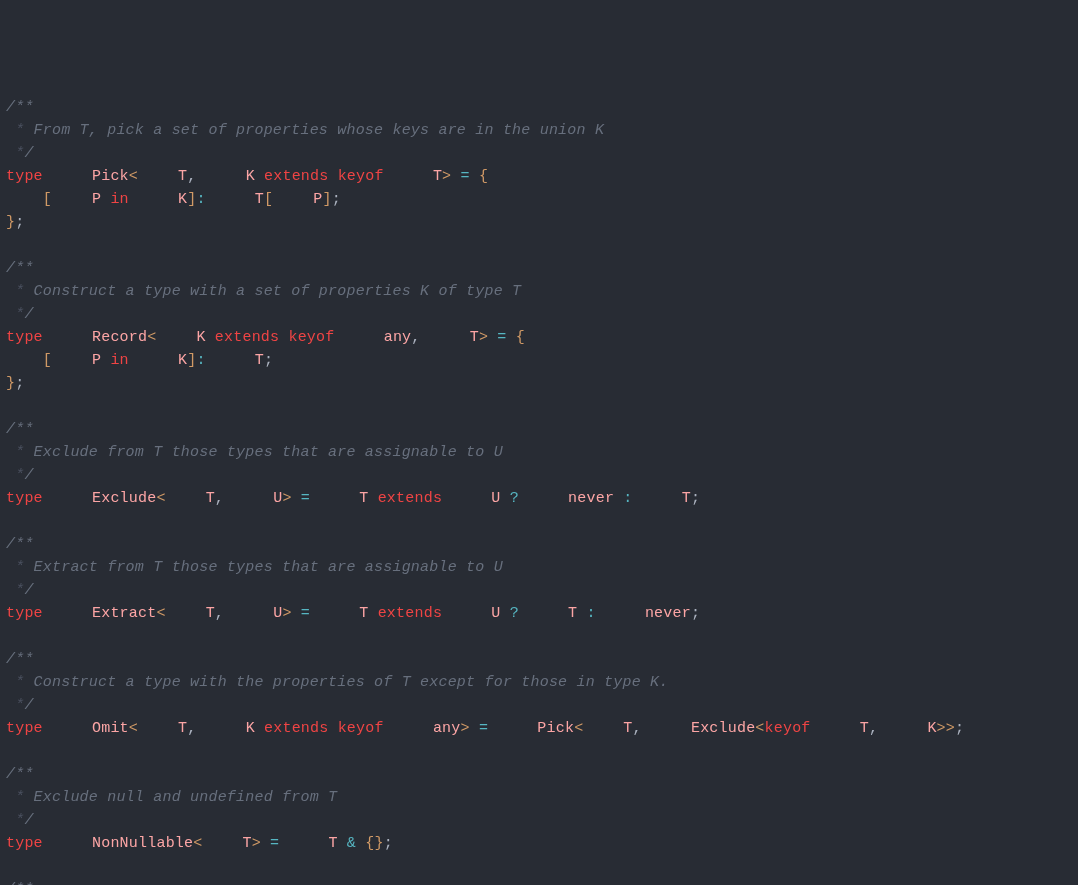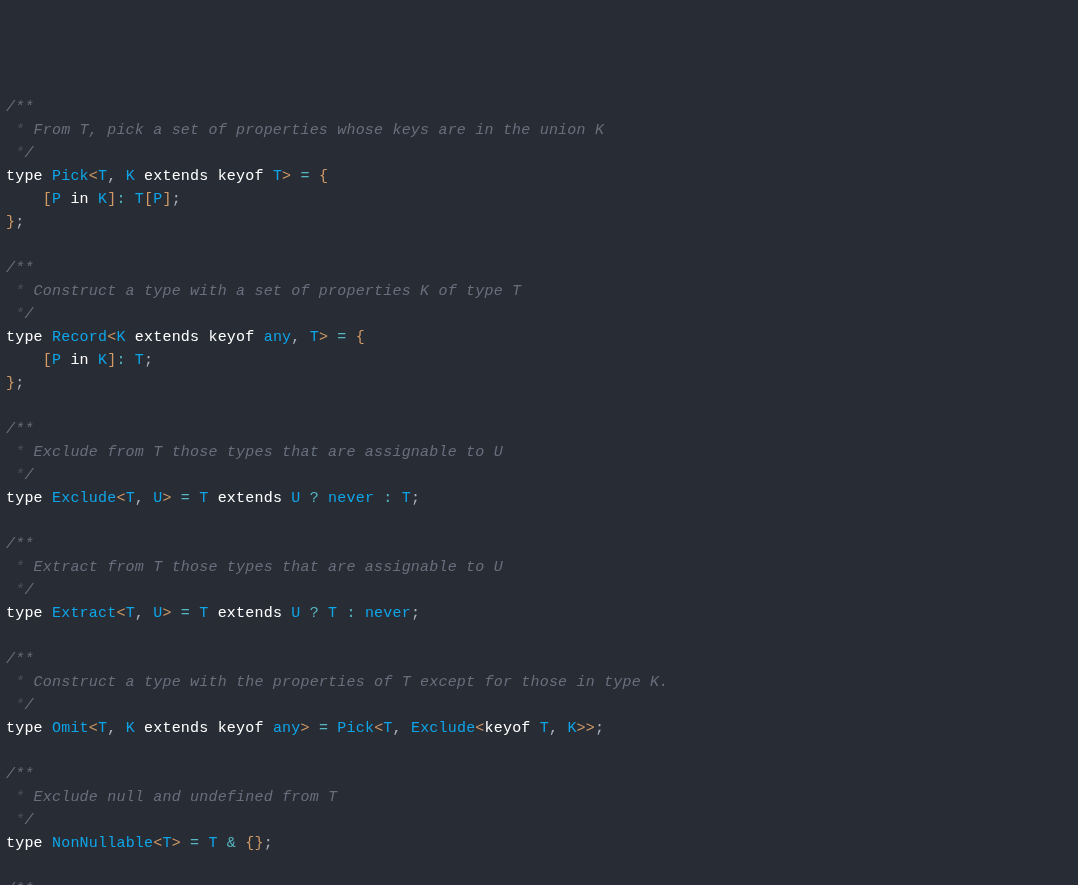--- a/index.html
+++ b/index.html
@@ -12,24 +12,24 @@
     letter-spacing: 0.2px;
     white-space: pre;
     color: #abb2bf;
     width: 1078px;
     box-sizing: border-box;
     overflow: hidden;
   }
   .line { position: relative; }
   .c  { color: #676f7d; font-style: italic; }      
   .cb { color: #4b5160; font-style: italic; }      
-  .kw { color: #ffffff; font-family: Liberation Mono, monospace; }                           
+  .kw { color: #ef4444; font-family: Liberation Mono, monospace; }                           
   .op { color: #56b6c2; }                           
   .br { color: #d19a66; }                           
-  .nm { color: #0ea5e9; }                           
+  .nm { color: #fca5a5; margin-left: 40px; }                           
   .pu { color: #abb2bf; }
 </style>
 </head>
 <body>
 
 
 
 <div id="editor"><div class="line"><span class="c">/**</span></div><div class="line"> <span class="cb">*</span><span class="c"> From T, pick a set of properties whose keys are in the union K</span></div><div class="line"> <span class="cb">*</span><span class="c">/</span></div><div class="line"><span class="kw">type</span><span class="pu"> </span><span class="nm">Pick</span><span class="br">&lt;</span><span class="nm">T</span><span class="pu">, </span><span class="nm">K</span><span class="pu"> </span><span class="kw">extends</span><span class="pu"> </span><span class="kw">keyof</span><span class="pu"> </span><span class="nm">T</span><span class="br">&gt;</span><span class="pu"> </span><span class="op">=</span><span class="pu"> </span><span class="br">{</span></div><div class="line"><span class="pu">    </span><span class="br">[</span><span class="nm">P</span><span class="pu"> </span><span class="kw">in</span><span class="pu"> </span><span class="nm">K</span><span class="br">]</span><span class="op">:</span><span class="pu"> </span><span class="nm">T</span><span class="br">[</span><span class="nm">P</span><span class="br">]</span><span class="pu">;</span></div><div class="line"><span class="br">}</span><span class="pu">;</span></div><div class="line"> </div><div class="line"><span class="c">/**</span></div><div class="line"> <span class="cb">*</span><span class="c"> Construct a type with a set of properties K of type T</span></div><div class="line"> <span class="cb">*</span><span class="c">/</span></div><div class="line"><span class="kw">type</span><span class="pu"> </span><span class="nm">Record</span><span class="br">&lt;</span><span class="nm">K</span><span class="pu"> </span><span class="kw">extends</span><span class="pu"> </span><span class="kw">keyof</span><span class="pu"> </span><span class="nm">any</span><span class="pu">, </span><span class="nm">T</span><span class="br">&gt;</span><span class="pu"> </span><span class="op">=</span><span class="pu"> </span><span class="br">{</span></div><div class="line"><span class="pu">    </span><span class="br">[</span><span class="nm">P</span><span class="pu"> </span><span class="kw">in</span><span class="pu"> </span><span class="nm">K</span><span class="br">]</span><span class="op">:</span><span class="pu"> </span><span class="nm">T</span><span class="pu">;</span></div><div class="line"><span class="br">}</span><span class="pu">;</span></div><div class="line"> </div><div class="line"><span class="c">/**</span></div><div class="line"> <span class="cb">*</span><span class="c"> Exclude from T those types that are assignable to U</span></div><div class="line"> <span class="cb">*</span><span class="c">/</span></div><div class="line"><span class="kw">type</span><span class="pu"> </span><span class="nm">Exclude</span><span class="br">&lt;</span><span class="nm">T</span><span class="pu">, </span><span class="nm">U</span><span class="br">&gt;</span><span class="pu"> </span><span class="op">=</span><span class="pu"> </span><span class="nm">T</span><span class="pu"> </span><span class="kw">extends</span><span class="pu"> </span><span class="nm">U</span><span class="pu"> </span><span class="op">?</span><span class="pu"> </span><span class="nm">never</span><span class="pu"> </span><span class="op">:</span><span class="pu"> </span><span class="nm">T</span><span class="pu">;</span></div><div class="line"> </div><div class="line"><span class="c">/**</span></div><div class="line"> <span class="cb">*</span><span class="c"> Extract from T those types that are assignable to U</span></div><div class="line"> <span class="cb">*</span><span class="c">/</span></div><div class="line"><span class="kw">type</span><span class="pu"> </span><span class="nm">Extract</span><span class="br">&lt;</span><span class="nm">T</span><span class="pu">, </span><span class="nm">U</span><span class="br">&gt;</span><span class="pu"> </span><span class="op">=</span><span class="pu"> </span><span class="nm">T</span><span class="pu"> </span><span class="kw">extends</span><span class="pu"> </span><span class="nm">U</span><span class="pu"> </span><span class="op">?</span><span class="pu"> </span><span class="nm">T</span><span class="pu"> </span><span class="op">:</span><span class="pu"> </span><span class="nm">never</span><span class="pu">;</span></div><div class="line"> </div><div class="line"><span class="c">/**</span></div><div class="line"> <span class="cb">*</span><span class="c"> Construct a type with the properties of T except for those in type K.</span></div><div class="line"> <span class="cb">*</span><span class="c">/</span></div><div class="line"><span class="kw">type</span><span class="pu"> </span><span class="nm">Omit</span><span class="br">&lt;</span><span class="nm">T</span><span class="pu">, </span><span class="nm">K</span><span class="pu"> </span><span class="kw">extends</span><span class="pu"> </span><span class="kw">keyof</span><span class="pu"> </span><span class="nm">any</span><span class="br">&gt;</span><span class="pu"> </span><span class="op">=</span><span class="pu"> </span><span class="nm">Pick</span><span class="br">&lt;</span><span class="nm">T</span><span class="pu">, </span><span class="nm">Exclude</span><span class="br">&lt;</span><span class="kw">keyof</span><span class="pu"> </span><span class="nm">T</span><span class="pu">, </span><span class="nm">K</span><span class="br">&gt;&gt;</span><span class="pu">;</span></div><div class="line"> </div><div class="line"><span class="c">/**</span></div><div class="line"> <span class="cb">*</span><span class="c"> Exclude null and undefined from T</span></div><div class="line"> <span class="cb">*</span><span class="c">/</span></div><div class="line"><span class="kw">type</span><span class="pu"> </span><span class="nm">NonNullable</span><span class="br">&lt;</span><span class="nm">T</span><span class="br">&gt;</span><span class="pu"> </span><span class="op">=</span><span class="pu"> </span><span class="nm">T</span><span class="pu"> </span><span class="op">&amp;</span><span class="pu"> </span><span class="br">{}</span><span class="pu">;</span></div><div class="line"> </div><div class="line"><span class="c">/**</span></div></div>
 
 

